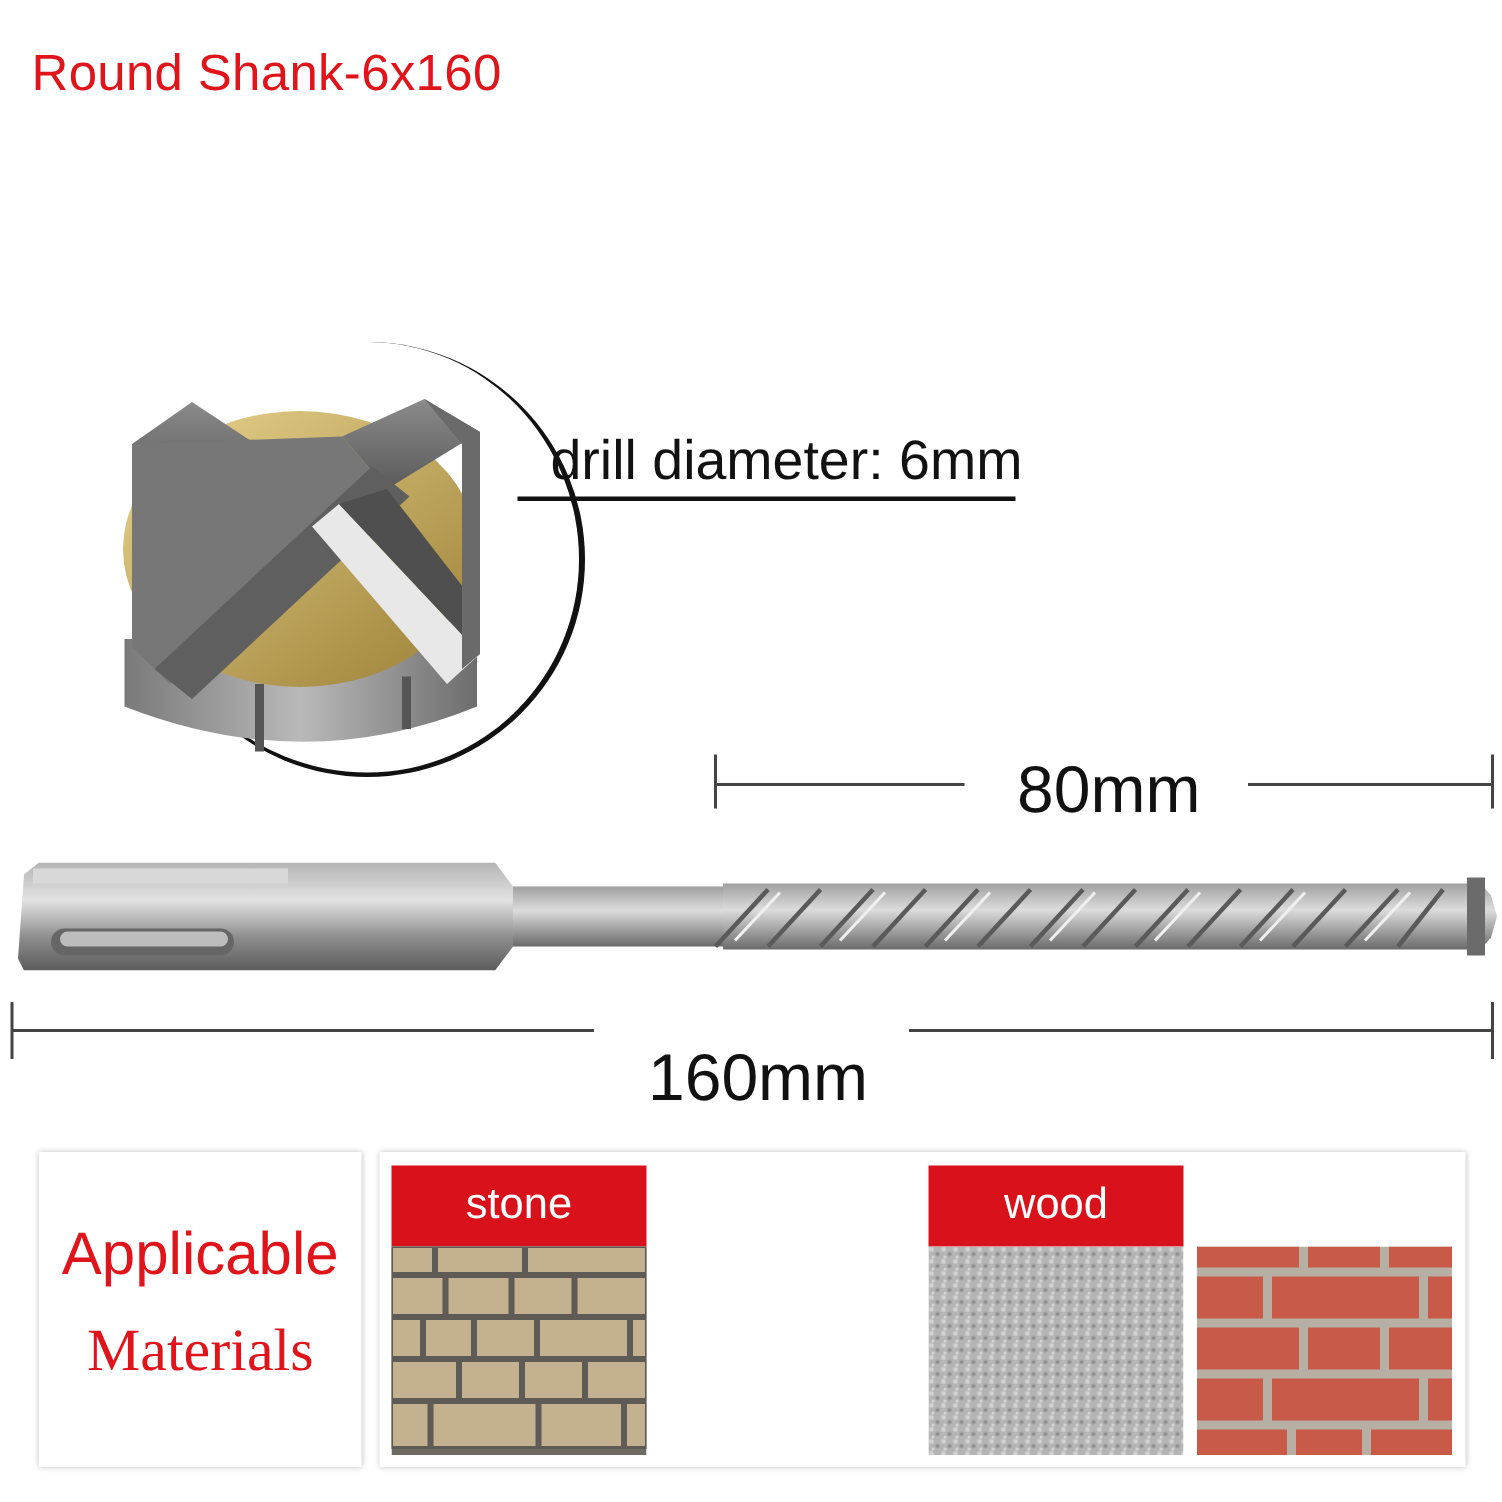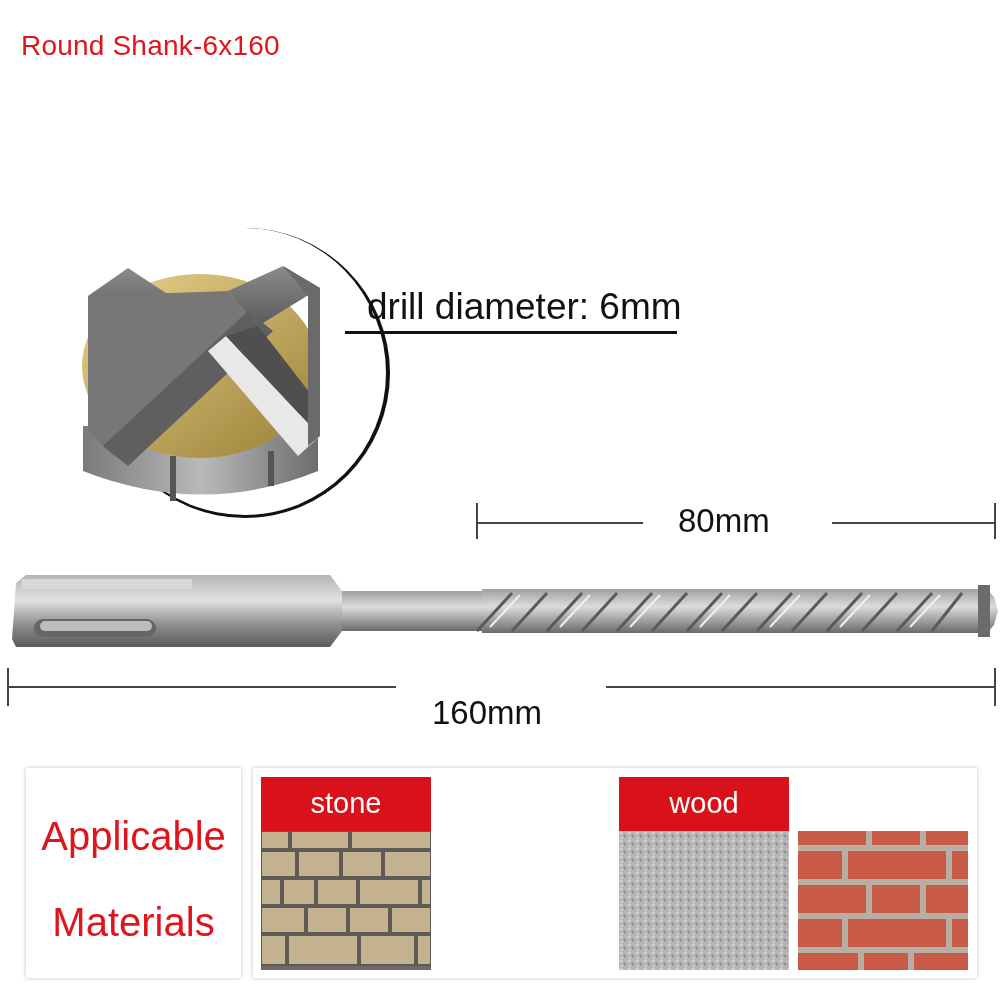--- a/index.html
+++ b/index.html
@@ -1,29 +1,29 @@
 <!DOCTYPE html>
 <html><head>
 <meta charset="utf-8">
 <style>
   html, body { margin:0; padding:0; background:#ffffff; }
   body { width:1001px; height:1001px; position:relative; overflow:hidden; font-family:"Liberation Sans", "DejaVu Sans", sans-serif; }
-  .title { position:absolute; left:21px; top:30px; font-size:28px; color:#e0141b; letter-spacing:0.2px; }
+  .title { position:absolute; left:21px; top:30px; font-size:34px; color:#e0141b; letter-spacing:0.2px; }
 
   
   .tip-wrap { position:absolute; left:40px; top:228px; width:315px; height:280px; }
   .tip-circle { position:absolute; left:60px; top:0px; width:290px; height:290px; border-radius:50%; border-right:4px solid #111; border-bottom:3px solid #111; box-sizing:border-box; clip-path: polygon(50% 0, 100% 0, 100% 100%, 0 100%, 0 90%); }
   .tip-svg { position:absolute; left:18px; top:28px; }
   .diam-text { position:absolute; left:367px; top:286px; font-size:37px; color:#111; }
   .diam-line { position:absolute; left:345px; top:331px; width:332px; height:3px; background:#111; }
 
   
   .dim { position:absolute; height:2px; background:#444; }
   .dim-tick { position:absolute; width:2px; background:#444; }
-  .dim-label { position:absolute; font-size:33px; color:#111; }
+  .dim-label { position:absolute; font-size:44px; color:#111; }
 
   
   .bit { position:absolute; left:12px; top:575px; width:990px; height:72px; }
 
   
   .mat-label-box { position:absolute; left:26px; top:768px; width:215px; height:210px; background:#fff; box-shadow:0 0 4px rgba(0,0,0,0.25); }
   .mat-label { position:absolute; left:0; width:100%; text-align:center; font-size:40px; color:#e0141b; }
   .mat-panel { position:absolute; left:253px; top:768px; width:724px; height:210px; background:#fff; box-shadow:0 0 4px rgba(0,0,0,0.25); }
   .mat-card { position:absolute; top:9px; width:170px; height:170px; }
   .mat-head { height:54px; background:#d9111a; color:#fff; font-size:29px; text-align:center; line-height:52px; }
@@ -128,21 +128,21 @@
 </svg>
 
 <div class="dim-tick" style="left:7px; top:668px; height:38px;"></div>
 <div class="dim" style="left:8px; top:686px; width:388px;"></div>
 <div class="dim-label" style="left:432px; top:694px;">160mm</div>
 <div class="dim" style="left:606px; top:686px; width:389px;"></div>
 <div class="dim-tick" style="left:994px; top:668px; height:38px;"></div>
 
 <div class="mat-label-box">
   <div class="mat-label" style="top:46px;">Applicable</div>
-  <div class="mat-label" style="top:132px;">Materials</div>
+  <div class="mat-label" style="top:108px;font-family:Liberation Serif, serif;">Materials</div>
 </div>
 
 <div class="mat-panel">
 
   <div class="mat-card" style="left:8px;">
     <div class="mat-head">stone</div>
     <svg class="mat-tex" viewBox="0 0 170 139" preserveAspectRatio="none">
       <rect width="170" height="139" fill="#6f6b64"></rect>
       <g fill="#c4b190" stroke="#5e5a55" stroke-width="2">
         <rect x="0" y="0" width="28" height="18"></rect>

